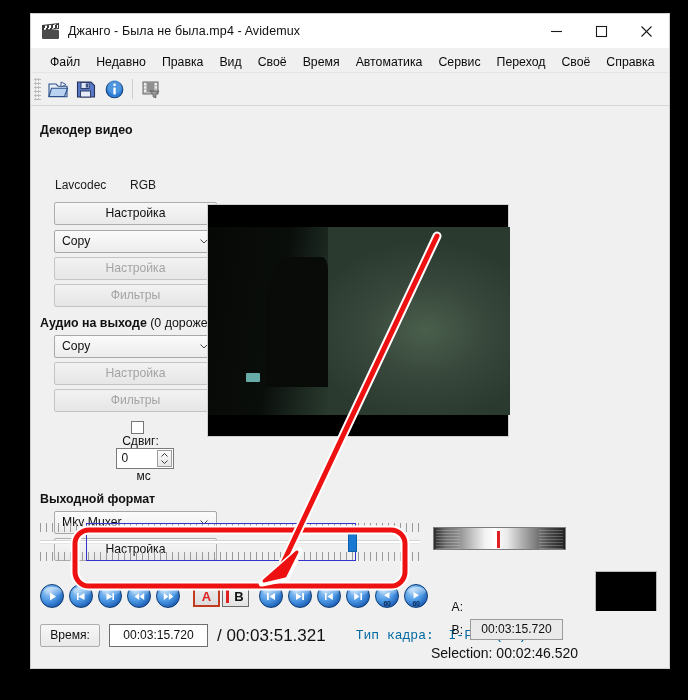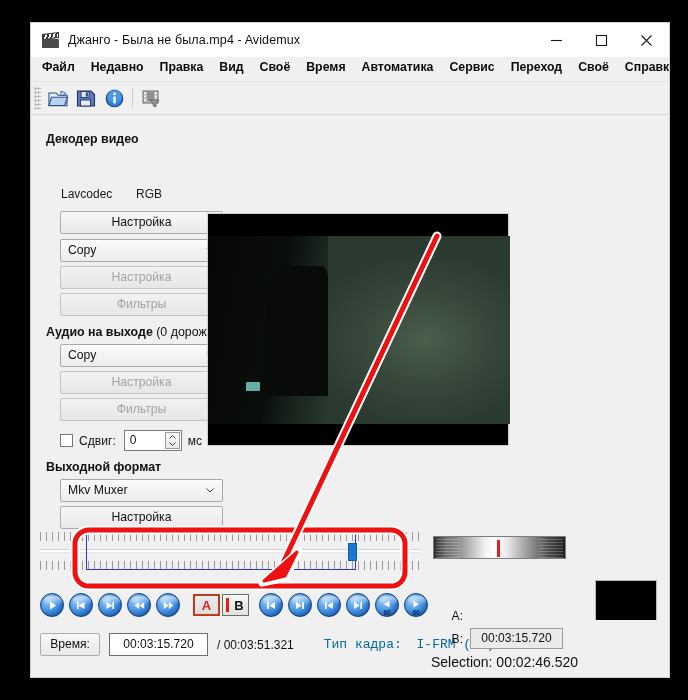--- a/index.html
+++ b/index.html
@@ -11,21 +11,21 @@
     overflow: hidden;
   }
   #screen {
     position: relative;
     width: 688px; height: 700px;
     background: #000;
   }
   
   #window {
     position: absolute;
-    left: 30px; top: 22px;
+    left: 30px; top: 13px;
     width: 640px; height: 656px;
     background: #f0f0f0;
     border: 1px solid #cfcfcf;
     overflow: hidden;
   }
   
   #titlebar {
     position: relative;
     height: 34px;
     background: #ffffff;
@@ -67,24 +67,23 @@
     width: 45px; height: 34px;
     display: flex; align-items: center; justify-content: center;
     color: #202020;
   }
   .win-btn svg { display: block; }
   
   #menubar {
     height: 25px;
     background: #f0f0f0;
     display: flex;
-    align-items: flex-start;
-    padding-left: 3px;
+    align-items: flex-end;
+    padding-left: 11px;
     border-bottom: 1px solid #e4e4e4;
-    font-weight: bold;
   }
   .menu-item {
     font-size: 12.3px;
     color: #0b0b0b;
     padding: 3px 8px;
     white-space: nowrap;
   }
   
   #toolbar {
     height: 33px;
@@ -104,21 +103,21 @@
     flex: none;
   }
   .tb-sep {
     width: 1px; height: 20px; background: #cdcdcd; margin: 0 4px;
   }
   
   #body { position: relative; height: 563px; background: #f0f0f0; }
   
   #leftpanel {
     position: absolute; left: 0; top: 0;
-    width: 205px; padding: 8px 9px 0 15px;
+    width: 205px; padding: 8px 9px 0 9px;
   }
   .sec-title {
     font-size: 12.4px; font-weight: bold; color: #111;
     margin: 9px 0 3px 0;
   }
   .sec-title .sub { font-weight: normal; }
   .codec-row {
     display: flex; font-size: 12px; color: #1a1a1a;
     padding: 5px 0 6px 15px;
     margin-top: 36px;
@@ -146,21 +145,21 @@
     font-size: 12.2px; color: #101010;
     line-height: 21px;
     padding-left: 7px;
   }
   .combo .chev {
     position: absolute; right: 8px; top: 8px;
     width: 8px; height: 5px;
   }
   .shift-row {
     display: flex; align-items: center; margin: 9px 0 0 14px;
-    font-size: 12.1px; color: #111;
+    font-size: 12.1px; color: #111; flex-direction: column;
   }
   .cbox {
     width: 13px; height: 13px; background: #fff;
     border: 1px solid #767676; margin-right: 6px; flex: none;
   }
   .spin {
     position: relative;
     width: 58px; height: 21px; background: #fff;
     border: 1px solid #7a7a7a; margin-left: 8px;
     font-size: 12px; line-height: 19px; padding-left: 5px;
@@ -322,21 +321,21 @@
     width: 60px; height: 23px;
     background: linear-gradient(#f7f7f7,#e9e9e9);
     border: 1px solid #adadad; border-radius: 2px;
     font-size: 12.1px; text-align: center; line-height: 21px; color: #111;
   }
   #time-field {
     width: 99px; height: 23px; margin-left: 9px;
     background: #fff; border: 1px solid #6e6e6e;
     font-size: 12.1px; text-align: center; line-height: 21px; color: #111;
   }
-  #time-total { margin-left: 9px; font-size: 12px; color: #111; }
+  #time-total { margin-left: 9px; font-size: 17px; color: #111; }
   #frametype { margin-left: 30px; font-size: 13px; color: #0369a1; font-family: Liberation Mono, monospace; }
   #frametype .val { margin-left: 7px; }
   
   #abpanel {
     position: absolute; left: 398px; bottom: 8px;
     width: 150px; font-size: 12.1px; color: #111;
   }
   .ab-row { display: flex; align-items: center; margin-bottom: 5px; }
   .ab-lbl { width: 34px; text-align: right; margin-right: 7px; }
   .ab-val {

